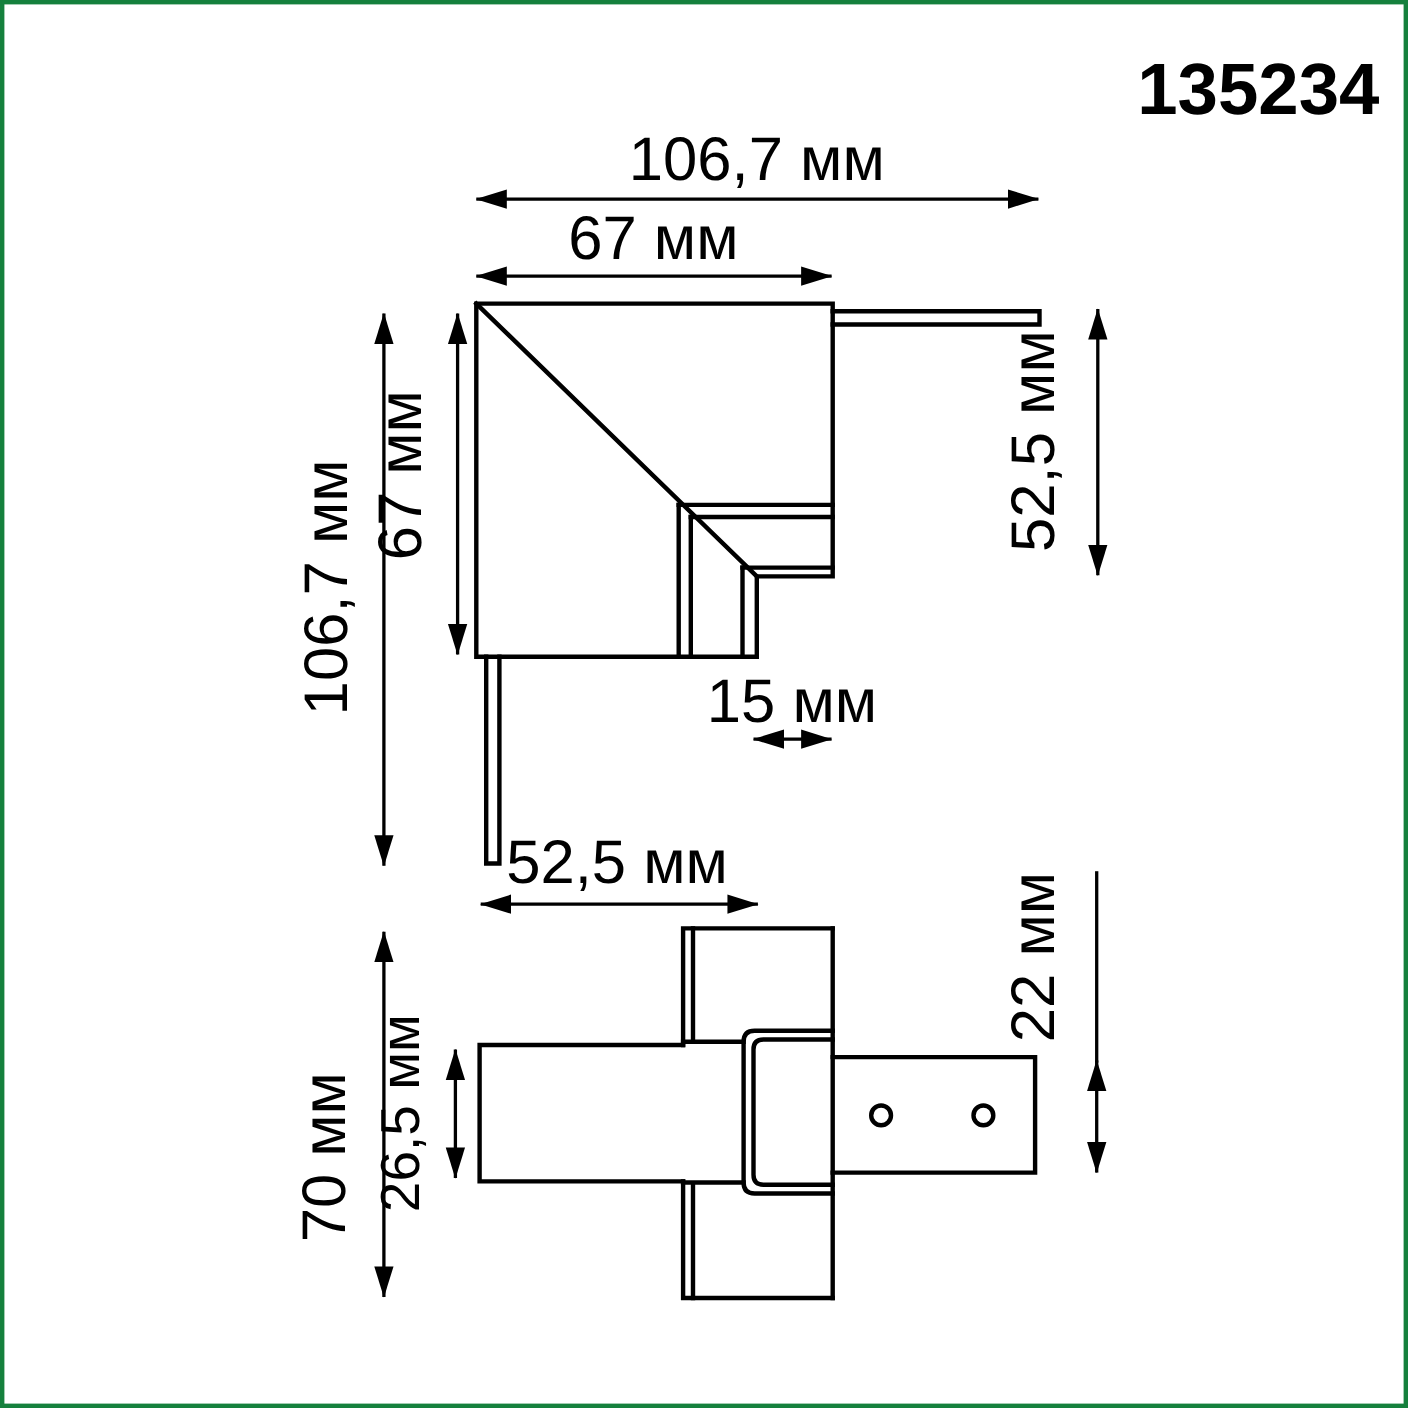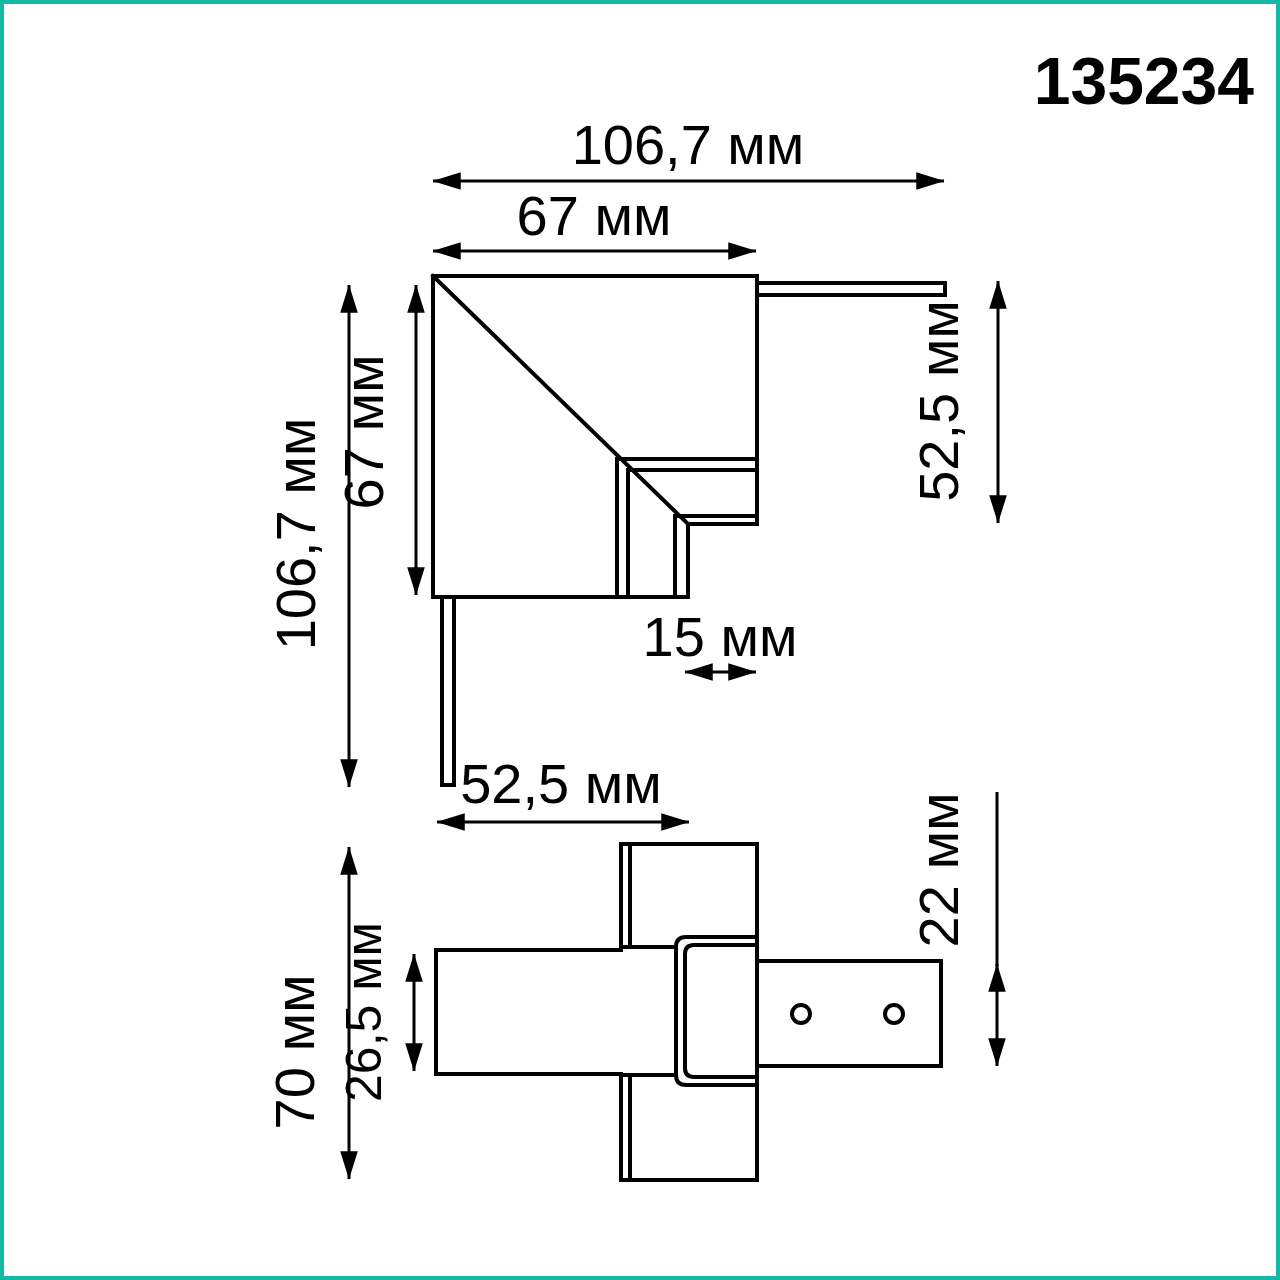--- a/index.html
+++ b/index.html
@@ -6,21 +6,21 @@
     margin: 0;
     padding: 0;
     background: #ffffff;
   }
   .canvas {
     position: relative;
     width: 1280px;
     height: 1280px;
     background: #ffffff;
     box-sizing: border-box;
-    border: 4px solid #14b8a6;
+    border: 4px solid #15803d;
     overflow: hidden;
   }
   svg { display: block; }
   .part-line {
     fill: none;
     stroke: #000000;
     stroke-width: 4;
     stroke-linecap: square;
     stroke-linejoin: miter;
   }

